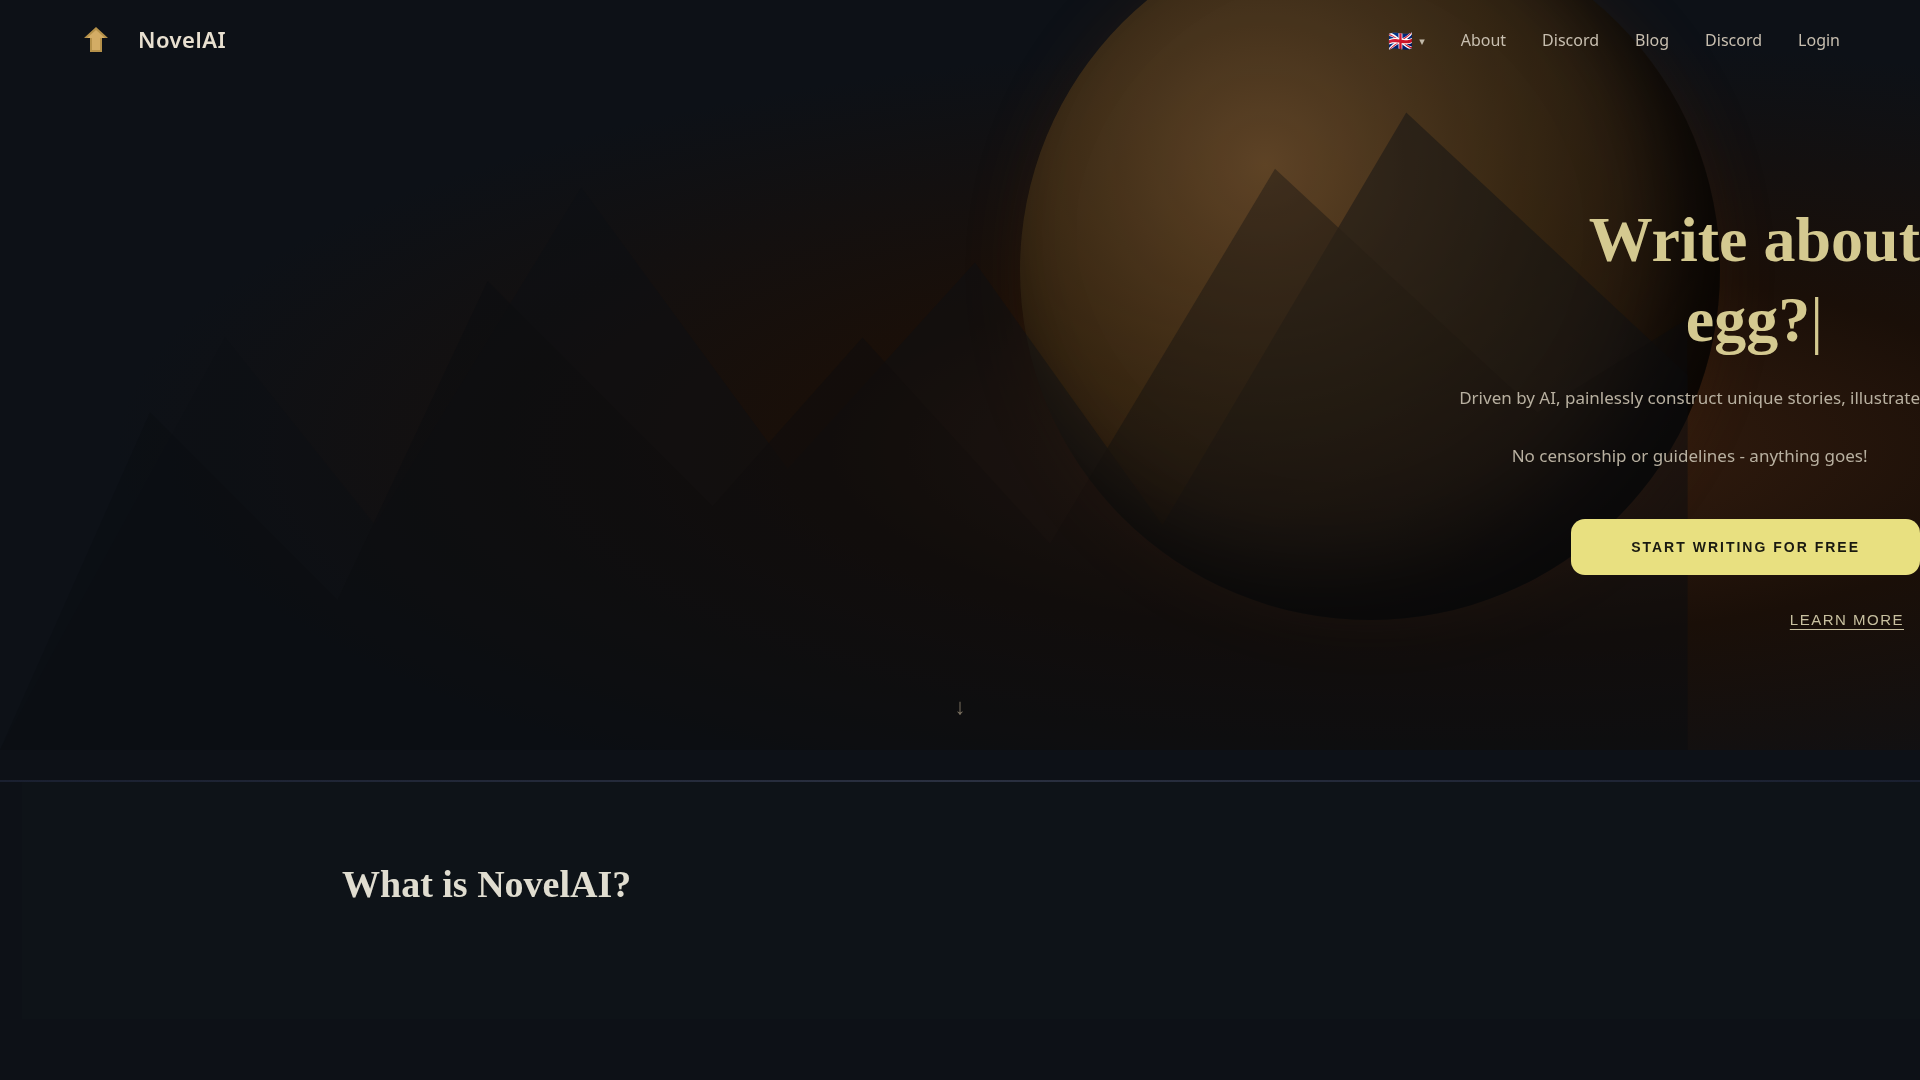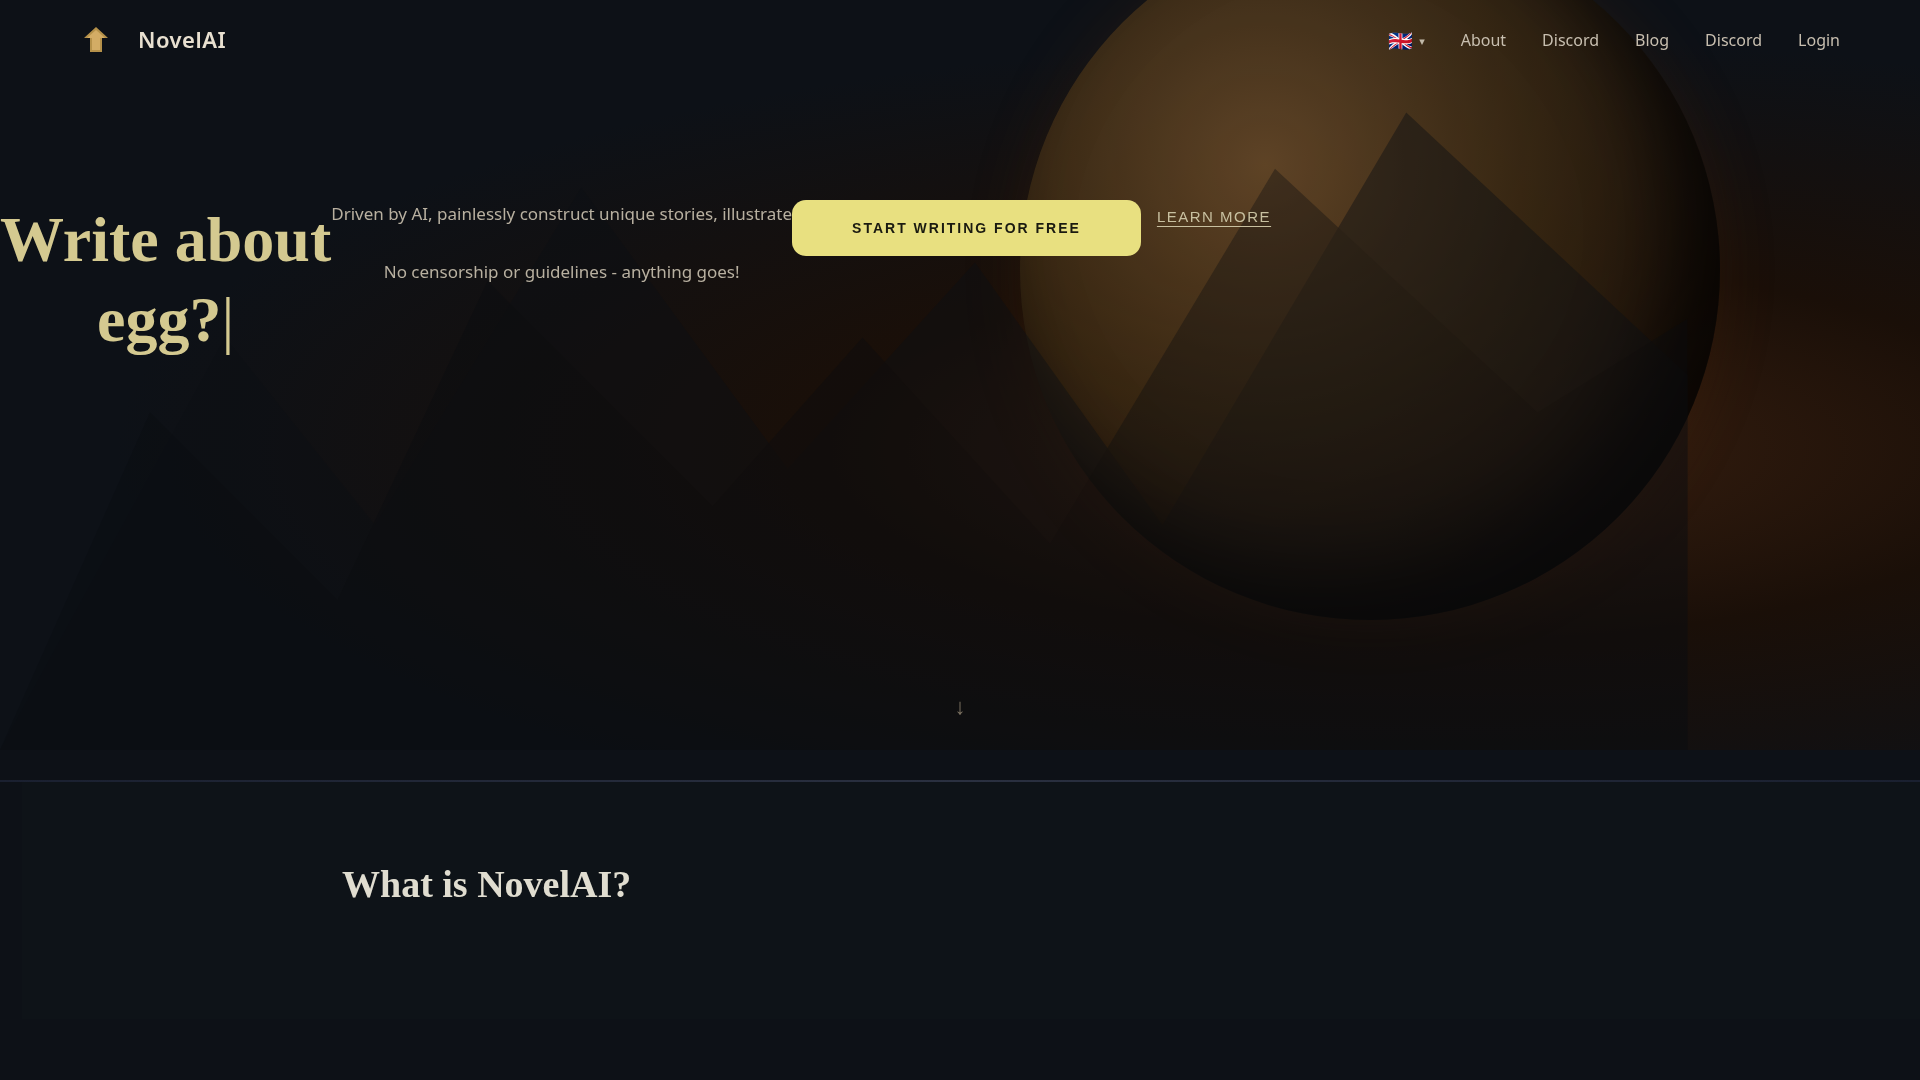--- a/index.html
+++ b/index.html
@@ -121,22 +121,22 @@
       font-size: 16px;
       font-weight: 400;
       transition: color 0.2s;
     }
 
     
     .hero {
       position: relative;
       z-index: 5;
       display: flex;
-      flex-direction: row;
-      align-items: flex-start;
+      flex-direction: column;
+      align-items: flex-end;
       padding-top: 120px;
       min-height: 700px;
     }
 
     .hero-title {
       font-size: 64px;
       font-weight: 700;
       color: #d4c990;
       text-align: center;
       line-height: 1.25;
@@ -154,20 +154,21 @@
       0%, 100% { opacity: 1; }
       50% { opacity: 0; }
     }
 
     .hero-subtitle {
       font-size: 17px;
       color: #b8b0a0;
       text-align: center;
       line-height: 1.7;
       max-width: 480px;
+      margin-bottom: 48px;
     }
 
     .btn-primary {
       background: #e8e080;
       color: #1a1a10;
       border: none;
       padding: 20px 60px;
       font-size: 14px;
       font-weight: 700;
       letter-spacing: 2px;

